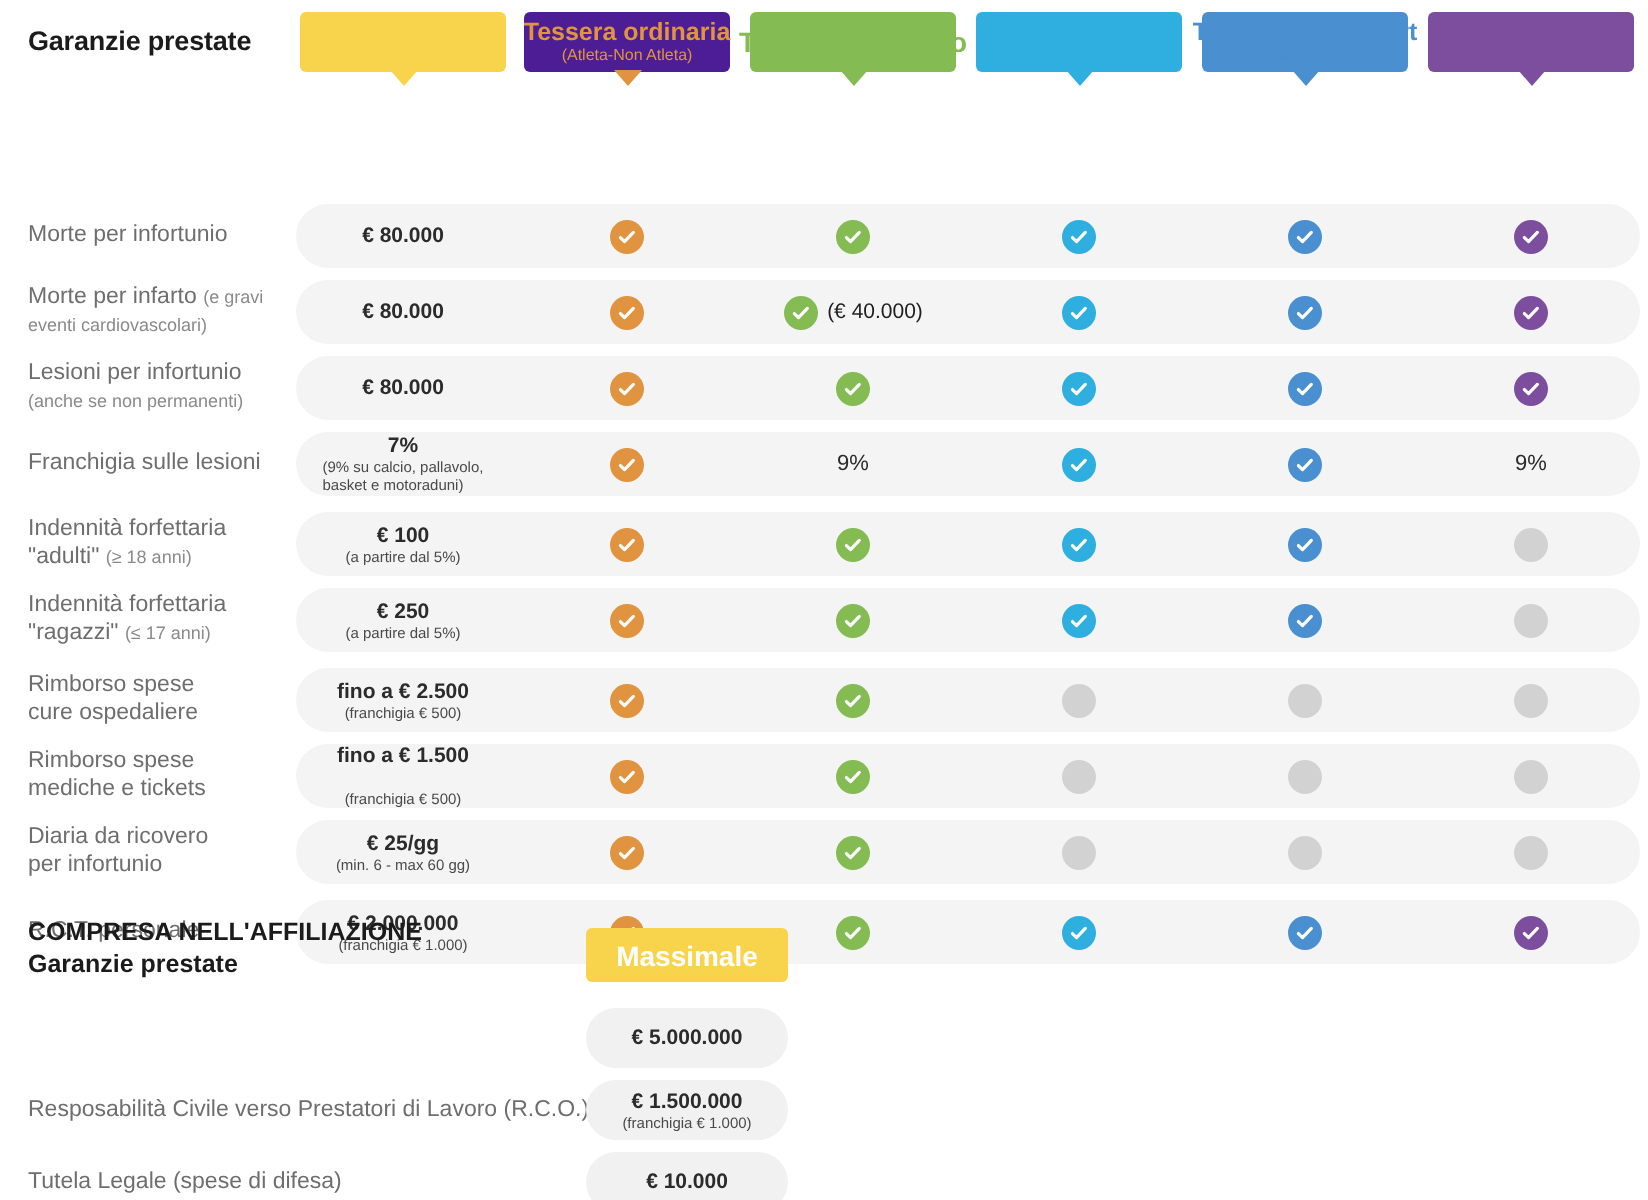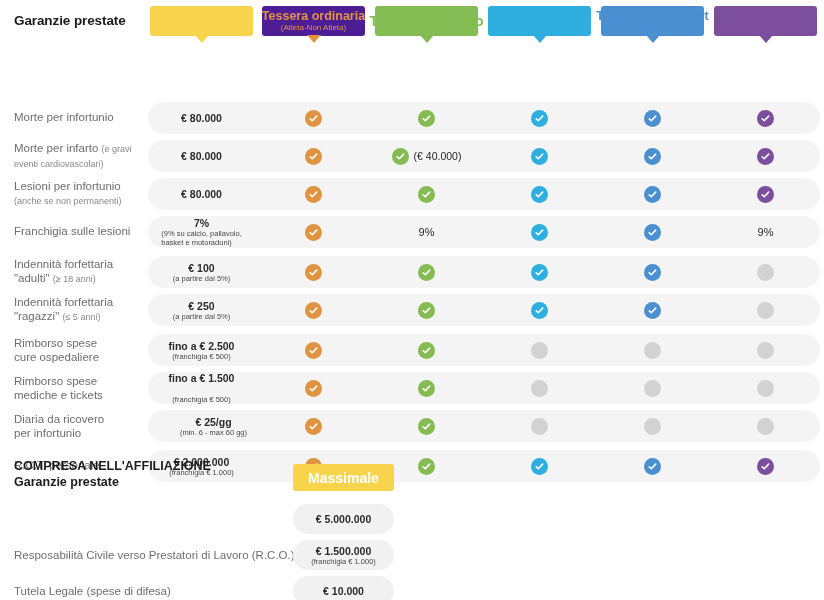--- a/index.html
+++ b/index.html
@@ -335,21 +335,21 @@
             <path d="M3.2 8.4 L6.2 11.3 L12.6 4.6" fill="none" stroke="#ffffff" stroke-width="2.3" stroke-linecap="round" stroke-linejoin="round"></path>
           </svg>
         </span>
       </div>
       <div class="cell" style="left: 714px; width: 103px;">
         <span class="chk empty"></span>
       </div>
     </div>
     <div class="row" style="position: absolute; left: 0px; right: 0px; top: 246px; height: 32px;">
       <div class="band"></div>
-      <div class="rlabel">Indennità forfettaria<br>"ragazzi" <span class="sub">(≤ 5 anni)</span></div>
+      <div class="rlabel">Indennità forfettaria<br>"ragazzi" <span class="sub">(≤ 17 anni)</span></div>
       <div class="cell" style="left: 150px; width: 103px;">
         <span class="val">€ 250</span>
         <span class="valsub">(a partire dal 5%)</span>
       </div>
       <div class="cell" style="left: 262px; width: 103px;">
         <span class="chk" style="background:#e0943f">
           <svg viewBox="0 0 16 16" aria-hidden="true">
             <path d="M3.2 8.4 L6.2 11.3 L12.6 4.6" fill="none" stroke="#ffffff" stroke-width="2.3" stroke-linecap="round" stroke-linejoin="round"></path>
           </svg>
         </span>
@@ -437,21 +437,21 @@
       <div class="cell" style="left: 601px; width: 103px;">
         <span class="chk empty"></span>
       </div>
       <div class="cell" style="left: 714px; width: 103px;">
         <span class="chk empty"></span>
       </div>
     </div>
     <div class="row" style="position: absolute; left: 0px; right: 0px; top: 362px; height: 32px;">
       <div class="band"></div>
       <div class="rlabel">Diaria da ricovero<br>per infortunio</div>
-      <div class="cell" style="left: 162px; width: 103px;">
+      <div class="cell" style="left: 150px; width: 103px;">
         <span class="val">€ 25/gg</span>
         <span class="valsub">(min. 6 - max 60 gg)</span>
       </div>
       <div class="cell" style="left: 262px; width: 103px;">
         <span class="chk" style="background:#e0943f">
           <svg viewBox="0 0 16 16" aria-hidden="true">
             <path d="M3.2 8.4 L6.2 11.3 L12.6 4.6" fill="none" stroke="#ffffff" stroke-width="2.3" stroke-linecap="round" stroke-linejoin="round"></path>
           </svg>
         </span>
       </div>

